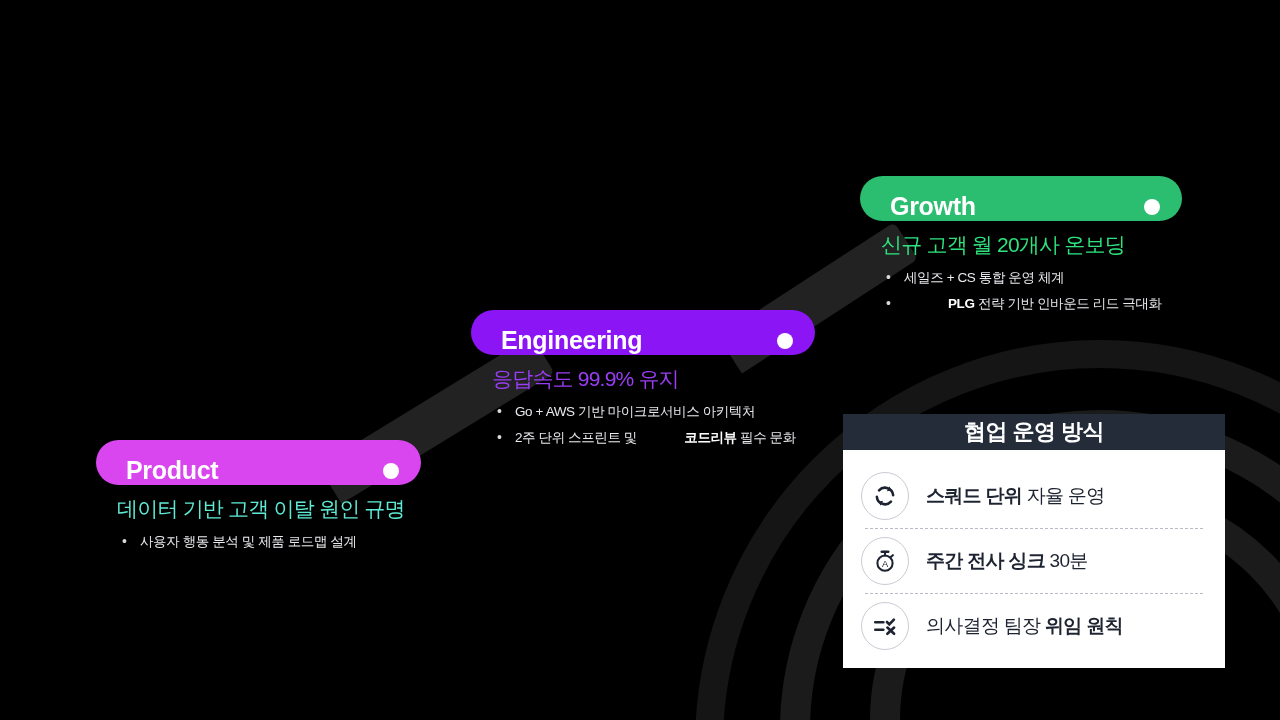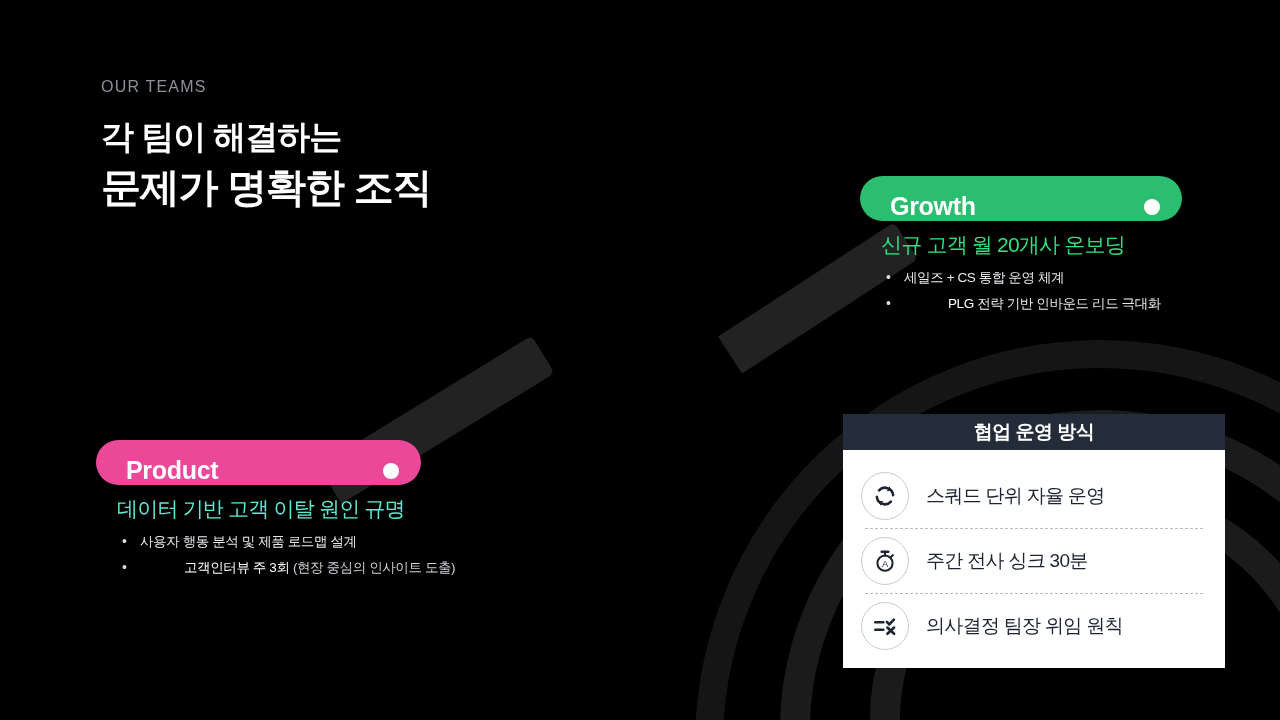--- a/index.html
+++ b/index.html
@@ -46,26 +46,26 @@
   .team-list { list-style:none; margin:12px 0 0 26px; }
   .team-list li {
     position:relative; padding-left:18px;
     font-size:13.5px; color:#e9e9ee; letter-spacing:-0.4px;
     line-height:1.0; margin-bottom:11px; white-space:nowrap;margin-top:12px;
   }
   .team-list li::before {
     content:"•"; position:absolute; left:0; top:-1px;
     color:#d8d8de; font-size:14px;
   }
-  .team-list b { font-weight:normal; color:#fff;padding-left:44px; }
+  .team-list b { font-weight:bold; color:#fff;padding-left:44px; }
   .team-list .muted { color:#cfcfd6; }
 
   
   #team-product { left:96px; top:440px; width:340px; }
-  #team-product .pill { background:#ec4899; width:325px; }
+  #team-product .pill { background:#d946ef; width:325px; }
   #team-product .team-sub { color:#5eead4; }
 
   
   #team-engineering { left:471px; top:310px; width:350px; }
   #team-engineering .pill { background:#8b15f5; width:344px; }
   #team-engineering .team-sub { color:#9b3cf7; }
 
   
   #team-growth { left:860px; top:176px; width:325px; }
   #team-growth .pill { background:#2bbd70; width:322px; }
@@ -88,68 +88,73 @@
   
   #ops-panel {
     position:absolute; left:843px; top:414px; width:382px; height:254px;
     background:#ffffff;
   }
   .ops-header {
     height:36px; background:#242c3a; display:flex;
     align-items:center; justify-content:center;
   }
   .ops-header span {
-    color:#fff; font-size:19px; font-weight:bold; letter-spacing:-0.5px;text-align:right;
+    color:#fff; font-size:22px; font-weight:bold; letter-spacing:-0.5px;text-align:right;
   }
   .ops-body { padding:14px 18px 0 18px; }
   .ops-row {
     display:flex; align-items:center; height:64px; gap:17px;
   }
   .ops-divider { height:0; border-top:1px dashed #b9bcc4; margin:0 4px; }
   .ops-icon {
     width:48px; height:48px; border-radius:50%;
     border:1.5px solid #c9ccd4; flex:none;
     display:flex; align-items:center; justify-content:center;
   }
   .ops-icon svg { display:block; }
   .ops-text {
     font-size:19px; color:#1d2330; letter-spacing:-0.7px; white-space:nowrap;
   }
-  .ops-text b { font-weight:normal;text-align:right; }
+  .ops-text b { font-weight:bold;text-align:right; }
 </style>
 </head>
 <body>
 
 <div id="slide">
 
   <div class="ring r3"></div>
   <div class="ring r2"></div>
   <div class="ring r1"></div>
 
   <div class="band b1"></div>
   <div class="band b2"></div>
 
-  <div id="heading">
-    <div class="eyebrow">OUR TEAMS</div>
-    <div class="title1">각 팀이 해결하는</div>
-    <div class="title2">문제가 명확한 조직</div>
-  </div>
 
   <div class="team" id="team-product">
     <div class="pill">
       <span class="pill-label">Product</span>
       <span class="pill-dot"></span>
     </div>
     <div class="team-sub">데이터 기반 고객 이탈 원인 규명</div>
     <ul class="team-list">
       <li><span>사용자 행동 분석 및 제품 로드맵 설계</span></li>
-      <li><b>고객인터뷰 주 3회</b> <span class="muted">(현장 중심의 인사이트 도출)</span></li>
     </ul>
   </div>
 
+  <div class="team" id="team-engineering">
+    <div class="pill">
+      <span class="pill-label">Engineering</span>
+      <span class="pill-dot"></span>
+    </div>
+    <div class="team-sub">응답속도 99.9% 유지</div>
+    <ul class="team-list">
+      <li><span>Go + AWS 기반 마이크로서비스 아키텍처</span></li>
+      <li><span>2주 단위 스프린트 및 </span><b>코드리뷰</b><span> 필수 문화</span></li>
+    </ul>
+  </div>
 
   <div class="team" id="team-growth">
     <div class="pill">
       <span class="pill-label">Growth</span>
       <span class="pill-dot"></span>
     </div>
     <div class="team-sub">신규 고객 월 20개사 온보딩</div>
     <ul class="team-list">
       <li><span>세일즈 + CS 통합 운영 체계</span></li>
       <li><b>PLG</b><span> 전략 기반 인바운드 리드 극대화</span></li>

